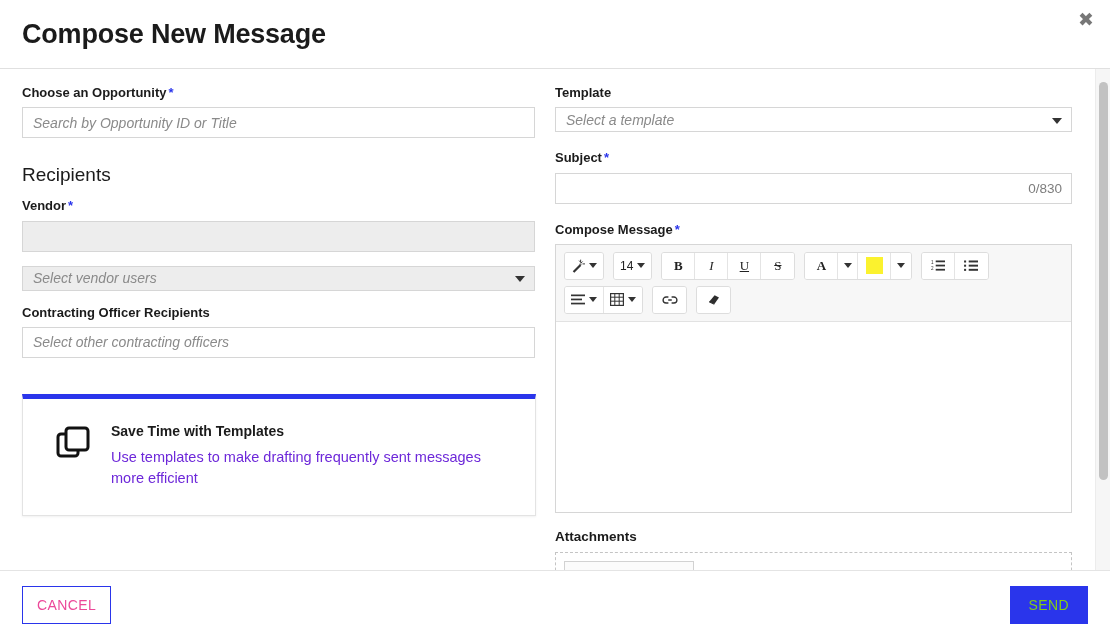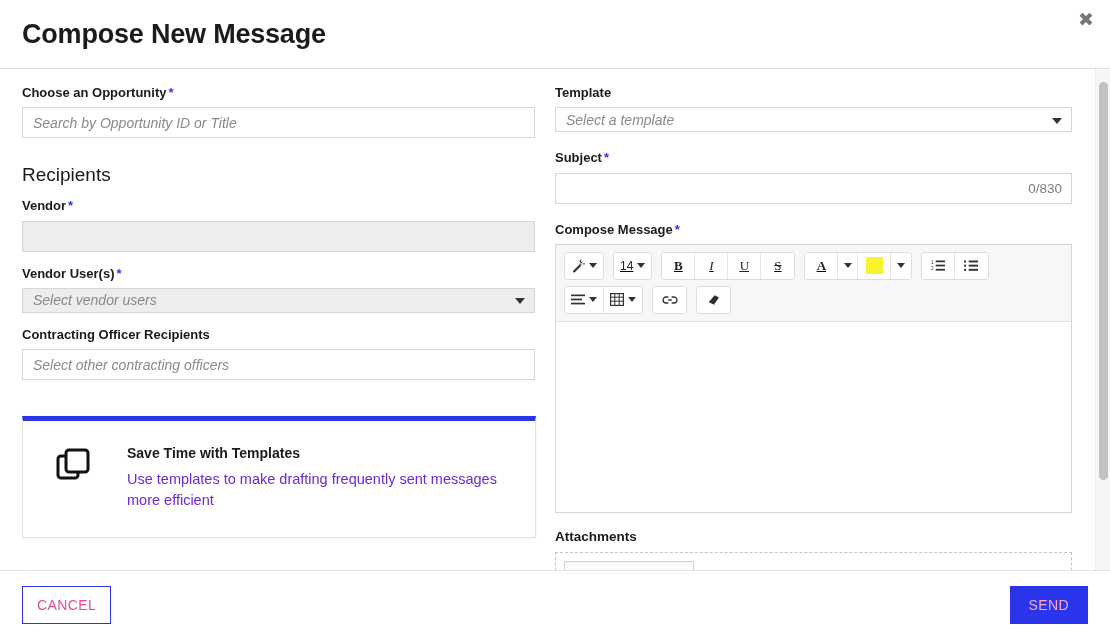--- a/index.html
+++ b/index.html
@@ -120,21 +120,21 @@
   
   .promo-card {
     margin-top: 36px;
     width: 514px;
     background: #fff;
     border: 1px solid #e3e3e3;
     border-top: 5px solid #2A35EB;
     box-shadow: 0 1px 2px rgba(0,0,0,.06);
     padding: 24px 20px 26px 20px;
     display: flex;
-    gap: 36px;
+    gap: 20px;
     align-items: flex-start;
   }
   .promo-icon { flex: 0 0 auto; margin-top: 2px; margin-left: 12px; }
   .promo-title {
     font-size: 14px; font-weight: bold; color: #1b1b1b;
     margin: 0 0 8px 0;
   }
   .promo-desc {
     font-size: 14.5px; color: #6d28d9; line-height: 1.45;
     margin: 0; max-width: 390px;
@@ -155,21 +155,21 @@
   .editor {
     border: 1px solid #d6d6d6;
     background: #fff;
     width: 100%;
   }
   .editor-toolbar {
     background: #f7f7f7;
     border-bottom: 1px solid #e2e2e2;
     padding: 7px 8px 7px 8px;
   }
-  .tb-row { display: flex; align-items: center; gap: 0; margin-bottom: 6px; text-decoration: underline; }
+  .tb-row { display: flex; align-items: center; gap: 0; margin-bottom: 6px; }
   .tb-row:last-child { margin-bottom: 0; }
   .tb-group {
     display: flex;
     border: 1px solid #dddddd;
     border-radius: 3px;
     background: #fff;
     overflow: hidden;
     margin-right: 9px;
   }
   .tb-btn {
@@ -247,21 +247,21 @@
     font-size: 14px;
     letter-spacing: .4px;
     padding: 0 14px;
     height: 38px;
     cursor: pointer;
     font-family: "Liberation Sans", sans-serif;
   }
   .btn-send {
     border: 1px solid #2A35EB;
     background: #2A35EB;
-    color: #f9a8d4;
+    color: #84cc16;
     font-size: 14px;
     letter-spacing: .4px;
     padding: 0 18px;
     height: 38px;
     cursor: pointer;
     font-family: "Liberation Sans", sans-serif;
   }
 </style>
 </head>
 <body>
@@ -285,23 +285,20 @@
 
         <div class="section-heading">Recipients</div>
 
         <div class="field-label">
           <span>Vendor</span><span class="req" style="color: rgb(42, 53, 235);">*</span>
         </div>
         <input class="txt-input disabled" type="text" disabled="" style="">
 
         <div class="gap-14"></div>
 
-        <div class="field-label">
-          <span>Vendor User(s)</span><span class="req" style="color: rgb(42, 53, 235);">*</span>
-        </div>
         <div class="select-box disabled">
           <span>Select vendor users</span>
           <span class="caret"></span>
         </div>
 
         <div class="gap-14"></div>
 
         <div class="field-label">Contracting Officer Recipients</div>
         <input class="txt-input" type="text" placeholder="Select other contracting officers" style="">
 

